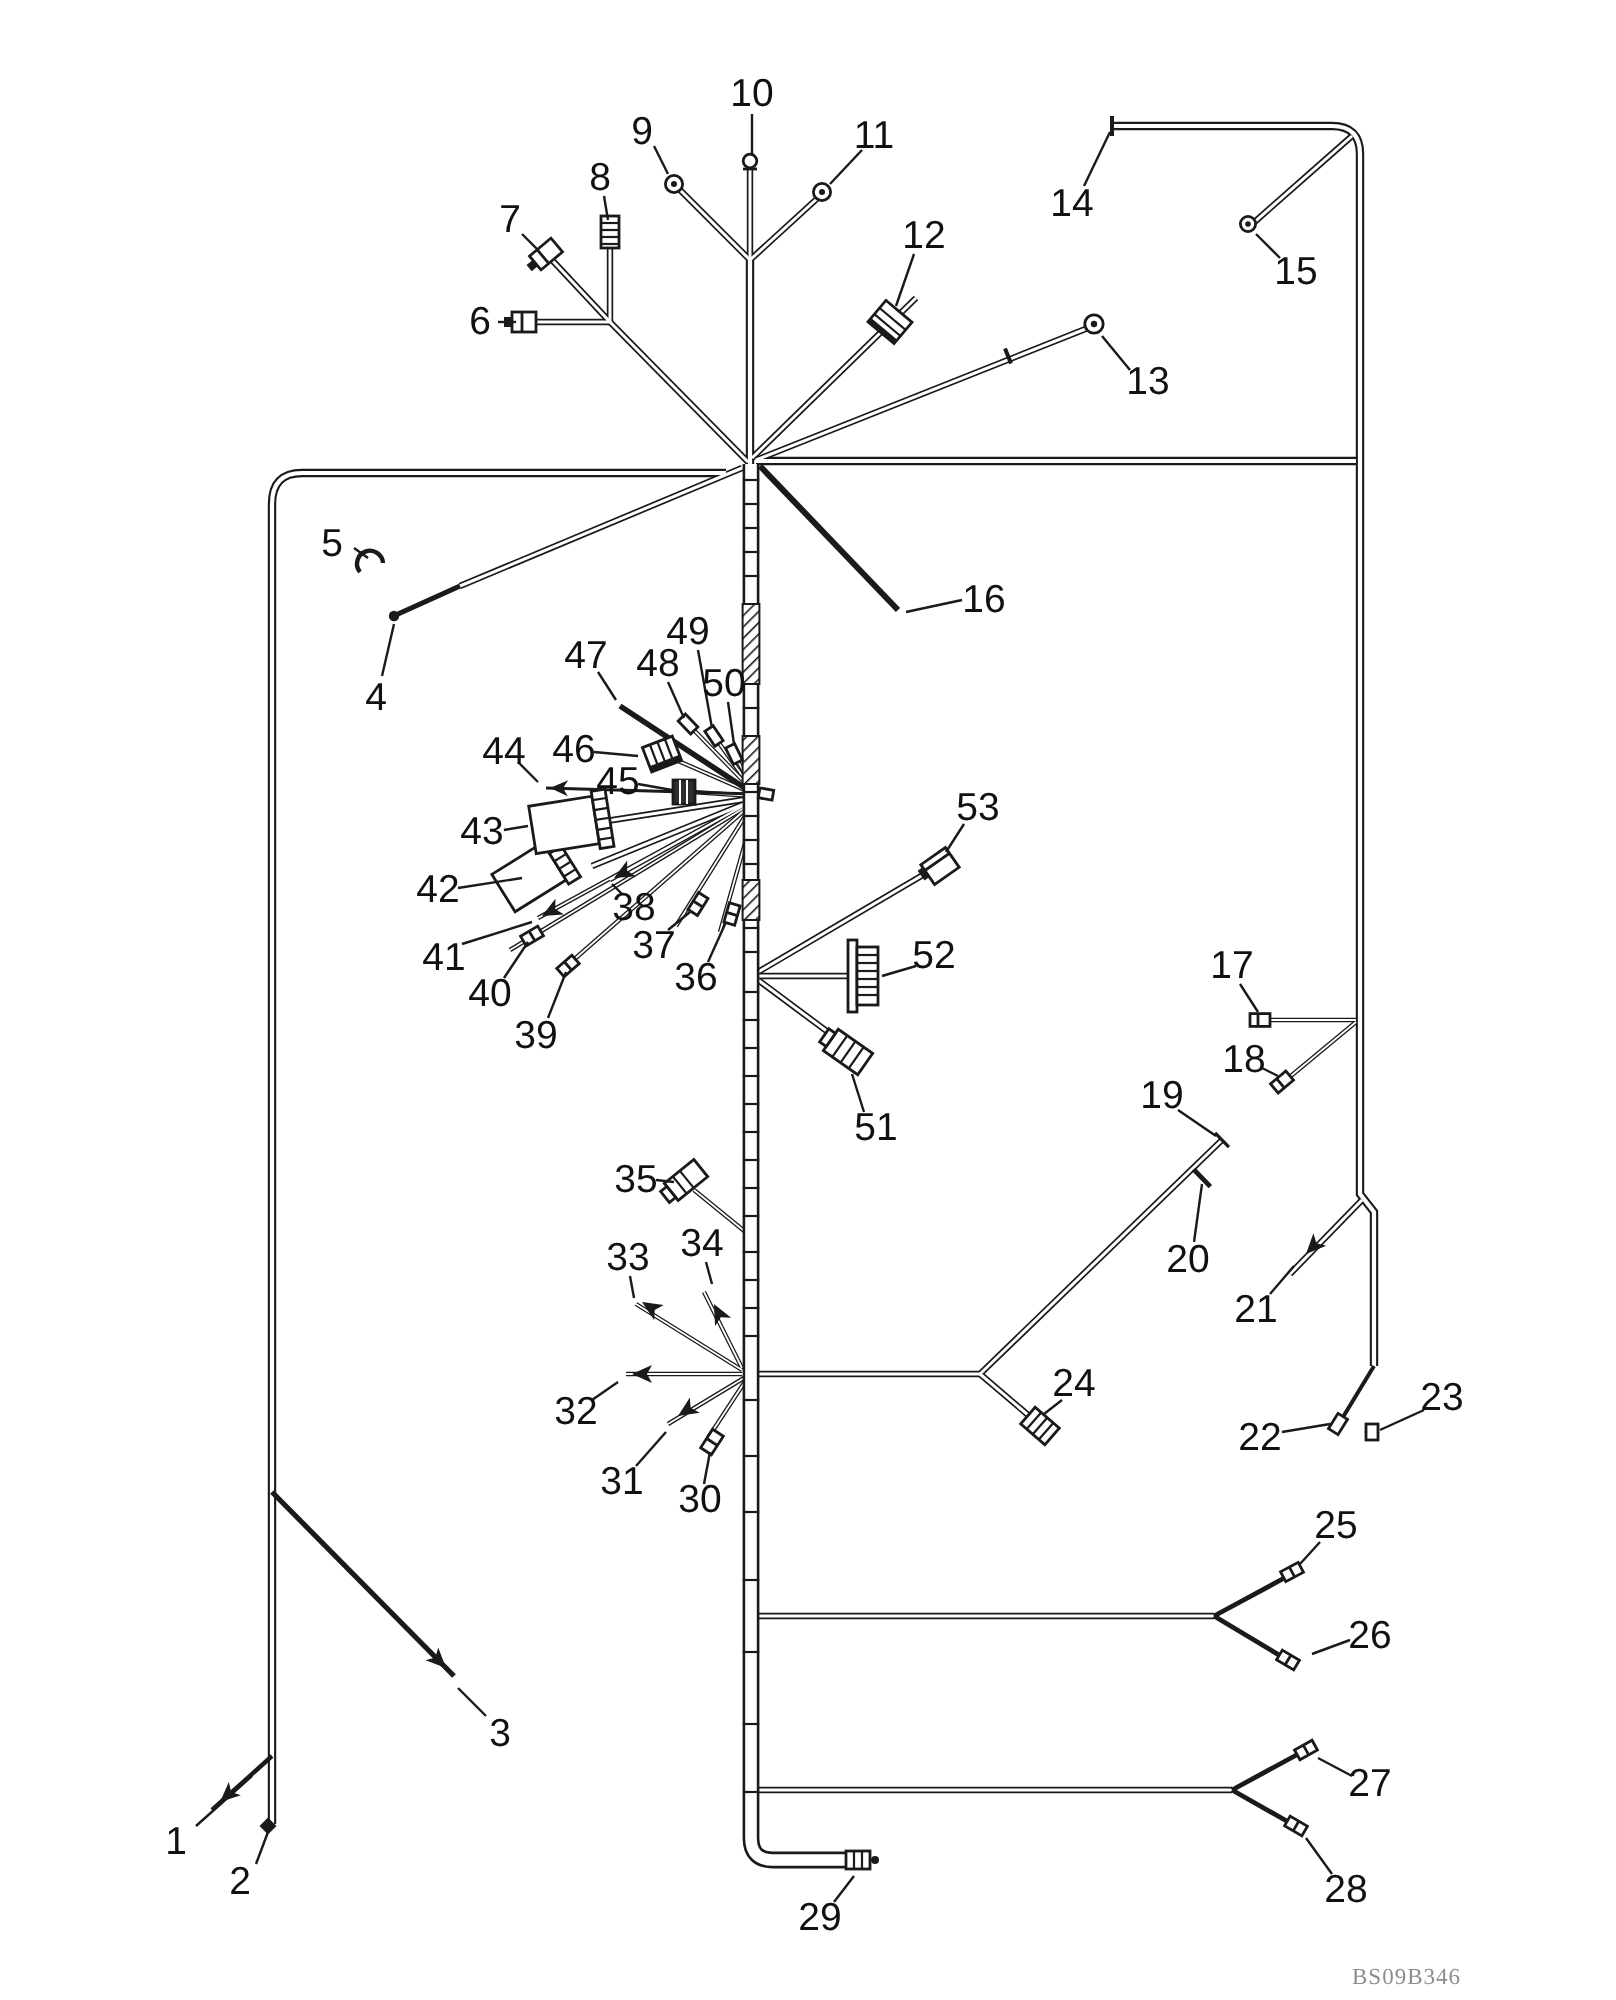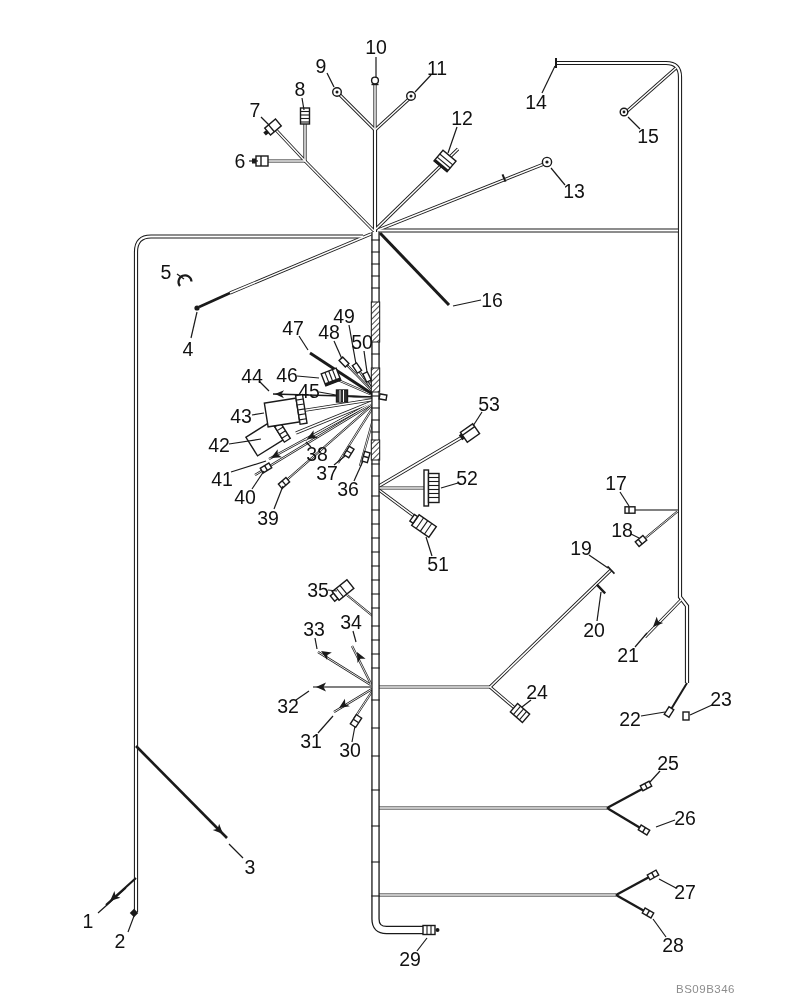--- a/index.html
+++ b/index.html
@@ -15,21 +15,21 @@
   .trunk-inner{stroke:#ffffff;stroke-width:5.8;fill:none;}
   .tick{stroke:#1a1a1a;stroke-width:1.1;}
   .hatchband{fill:url(#hatch);stroke:#1a1a1a;stroke-width:1;}
   .leader{stroke:#1a1a1a;stroke-width:1.2;}
   .callout{font:19.5px "Liberation Sans", sans-serif;fill:#111111;text-anchor:middle;
            dominant-baseline:central;}
   #connectors{stroke:#1a1a1a;fill:#ffffff;stroke-width:1.4;}
   .rib{stroke:#1a1a1a;stroke-width:1.1;}
   .darkfill{fill:#1a1a1a;stroke:none;}
   .watermark{position:absolute;left:676px;top:983px;font-size:11.5px;color:#8c8c8c;
-             letter-spacing:.5px;font-family:Liberation Sans, sans-serif;}
+             letter-spacing:.5px;font-family:Liberation Serif, serif;}
 </style>
 </head>
 <body>
 
 <div id="stage">
 <svg id="svg" width="808" height="1000" viewBox="0 0 808 1000">
   <defs>
     <pattern id="hatch" width="4" height="4" patternUnits="userSpaceOnUse" patternTransform="rotate(45)">
       <rect width="4" height="4" fill="#ffffff"></rect>
       <line x1="0" y1="0" x2="0" y2="4" stroke="#1a1a1a" stroke-width="1.6"></line>

